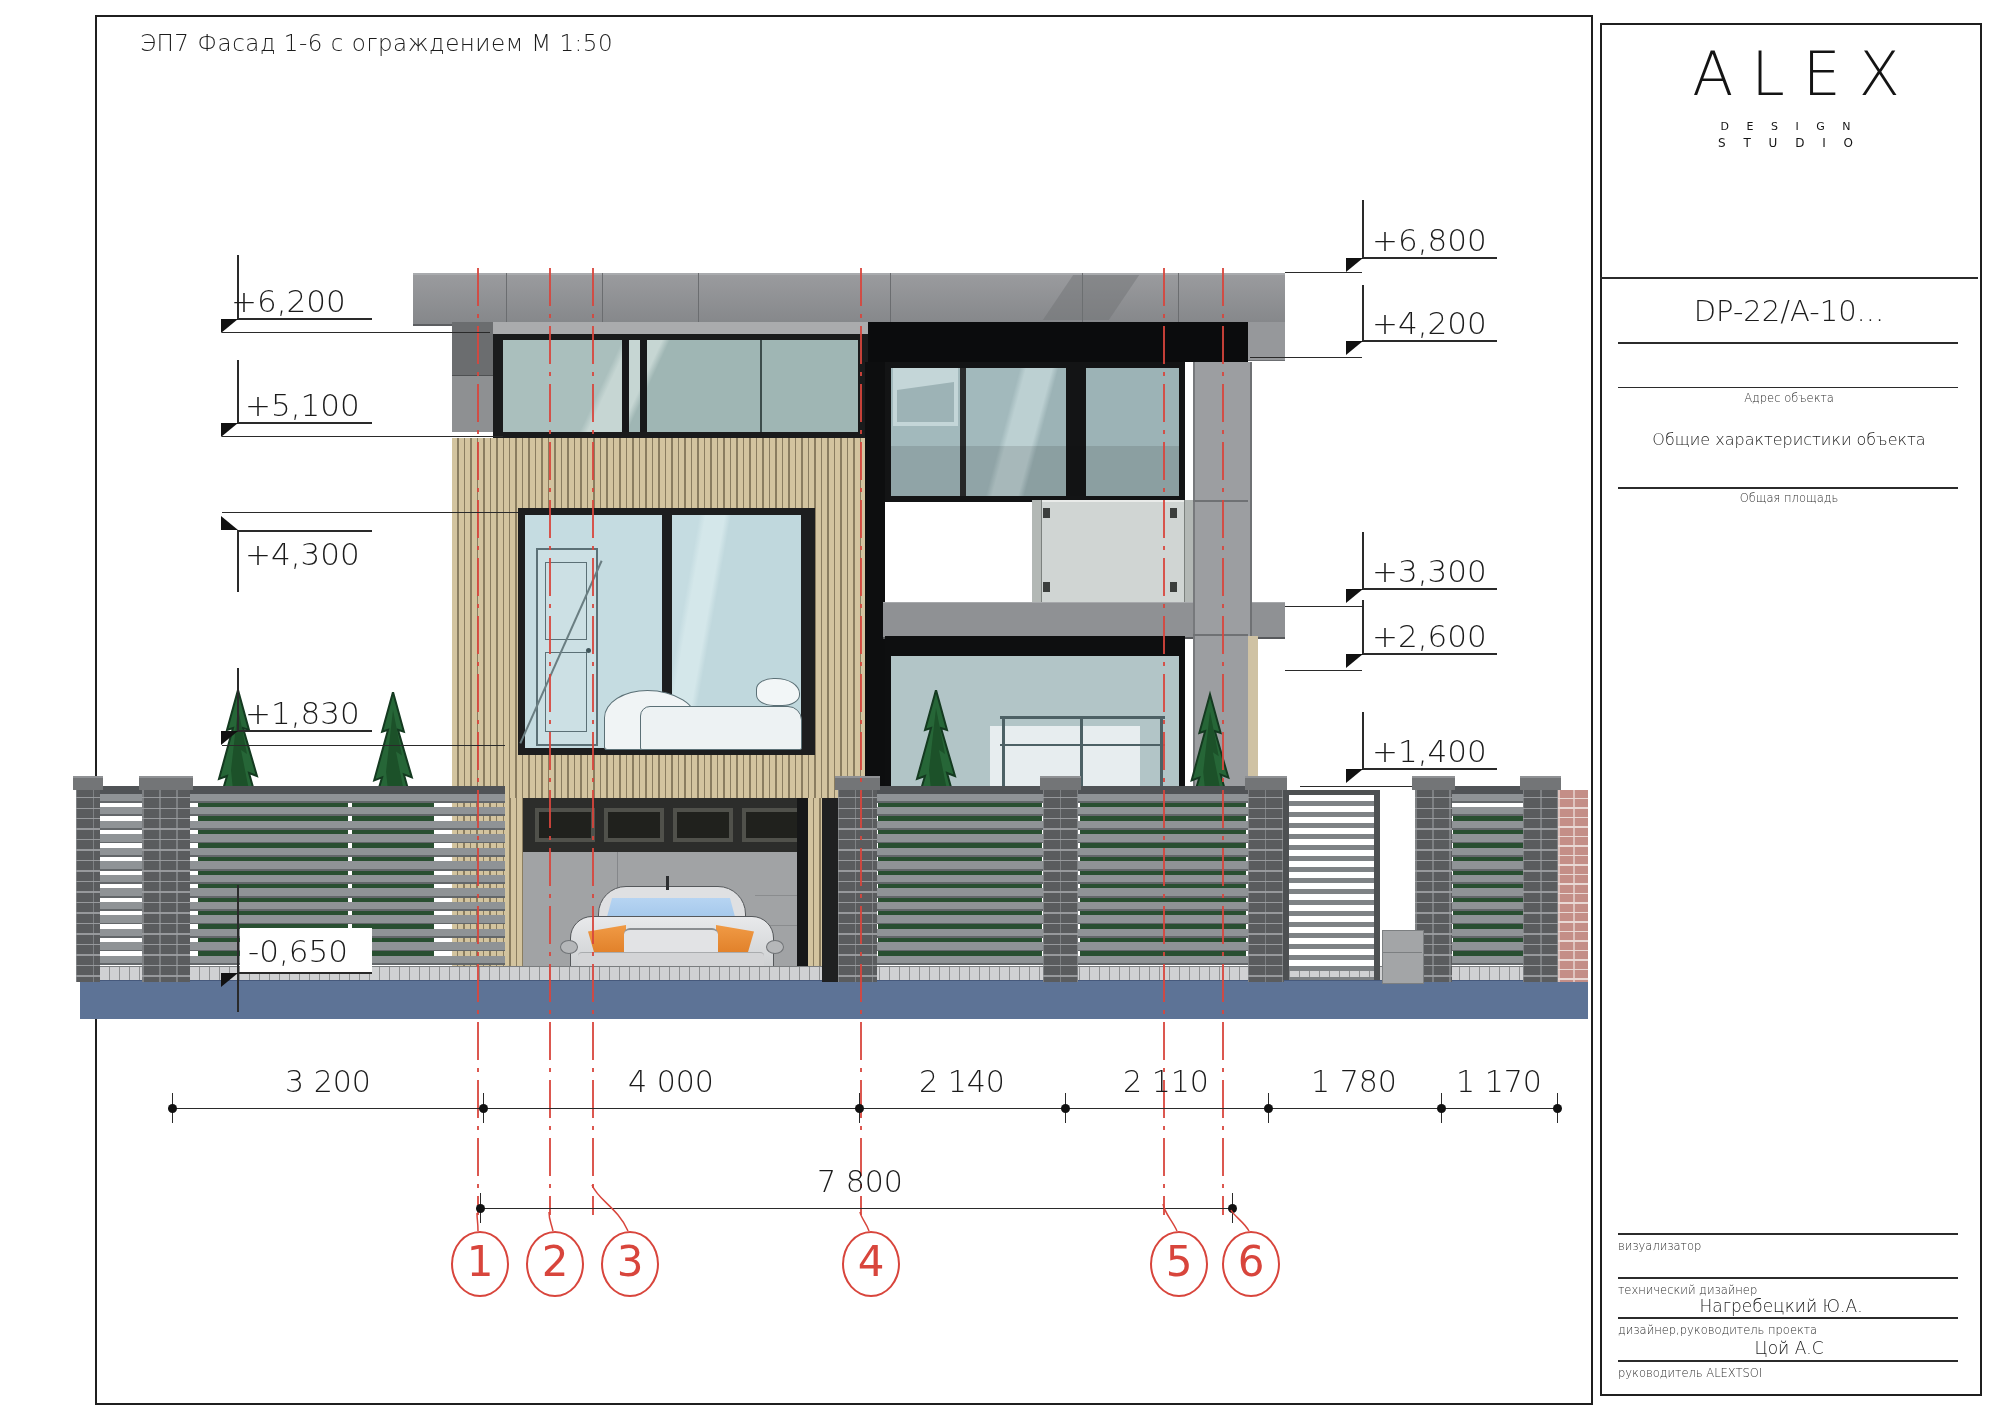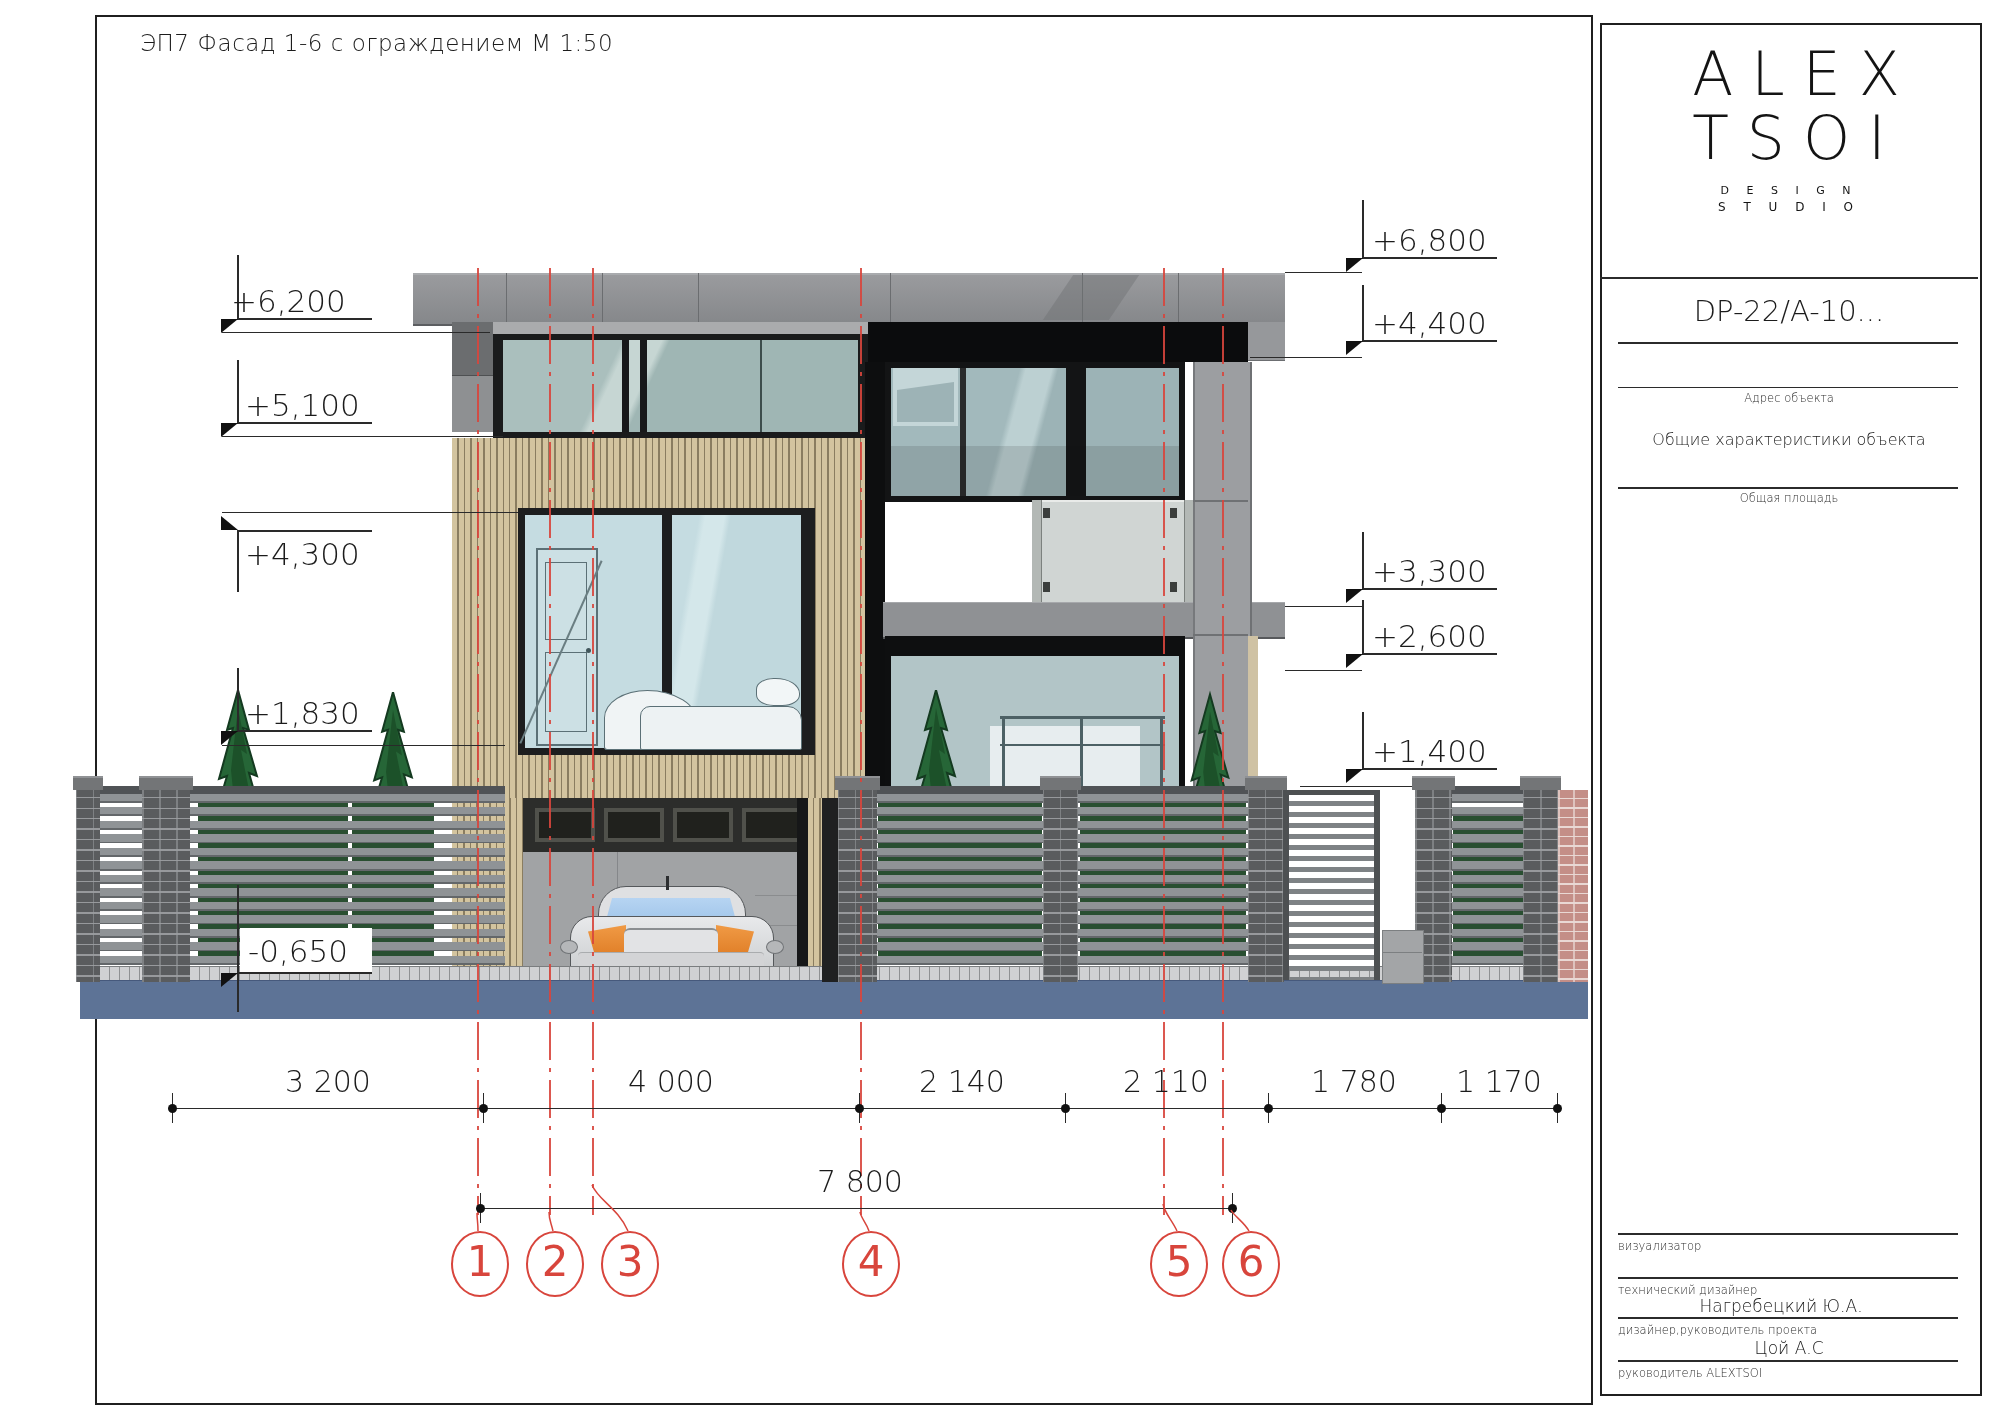--- a/index.html
+++ b/index.html
@@ -250,21 +250,21 @@
 
   <div class="vline" style="left:1362px;top:200px;height:57px;"></div>
   <div class="hline" style="left:1362px;top:257px;width:135px;"></div>
   <div class="tri-dn" style="left:1346px;top:258px;"></div>
   <div class="lvl-text" style="left:1372px;top:222px;">+6,800</div>
   <div class="hline" style="left:1285px;top:272px;width:77px;height:1px;"></div>
 
   <div class="vline" style="left:1362px;top:285px;height:55px;"></div>
   <div class="hline" style="left:1362px;top:340px;width:135px;"></div>
   <div class="tri-dn" style="left:1346px;top:341px;"></div>
-  <div class="lvl-text" style="left:1372px;top:305px;">+4,400</div>
+  <div class="lvl-text" style="left:1372px;top:305px;">+4,200</div>
   <div class="hline" style="left:1250px;top:357px;width:112px;height:1px;"></div>
 
   <div class="vline" style="left:1362px;top:532px;height:56px;"></div>
   <div class="hline" style="left:1362px;top:588px;width:135px;"></div>
   <div class="tri-dn" style="left:1346px;top:589px;"></div>
   <div class="lvl-text" style="left:1372px;top:553px;">+3,300</div>
   <div class="hline" style="left:1285px;top:606px;width:77px;height:1px;"></div>
 
   <div class="vline" style="left:1362px;top:600px;height:53px;"></div>
   <div class="hline" style="left:1362px;top:653px;width:135px;"></div>
@@ -322,21 +322,20 @@
   <div class="bubble" style="left:526px;top:1231px;"><span>2</span></div>
   <div class="bubble" style="left:601px;top:1231px;"><span>3</span></div>
   <div class="bubble" style="left:842px;top:1231px;"><span>4</span></div>
   <div class="bubble" style="left:1150px;top:1231px;"><span>5</span></div>
   <div class="bubble" style="left:1222px;top:1231px;"><span>6</span></div>
 
   <div class="abs" style="left:1600px;top:23px;width:378px;height:1369px;border:2px solid #1f1f1f;"></div>
 
   <div class="abs" style="left:1600px;top:42px;width:378px;text-align:center;color:#141414;">
     <div style="font-size:60px;font-weight:200;letter-spacing:18px;text-indent:18px;line-height:64px;padding-left:14px;">ALEX</div>
-    <div style="font-size:60px;font-weight:200;letter-spacing:18px;text-indent:18px;line-height:64px;">TSOI</div>
     <div style="font-size:11px;letter-spacing:7px;margin-top:14px;">D E S I G N</div>
     <div style="font-size:12px;letter-spacing:7px;margin-top:3px;">S T U D I O</div>
   </div>
   <div class="tb-line" style="left:1600px;top:277px;width:378px;height:2px;"></div>
 
   <div class="abs" style="left:1600px;top:294px;width:378px;text-align:center;font-size:29px;font-weight:300;">DP-22/A-10...</div>
   <div class="tb-line" style="top:342px;height:2px;"></div>
   <div class="tb-line" style="top:387px;height:1px;"></div>
   <div class="tb-cap" style="left:1600px;top:391px;width:378px;text-align:center;">Адрес объекта</div>
   <div class="abs" style="left:1600px;top:430px;width:378px;text-align:center;font-size:16px;font-weight:300;">Общие характеристики объекта</div>

